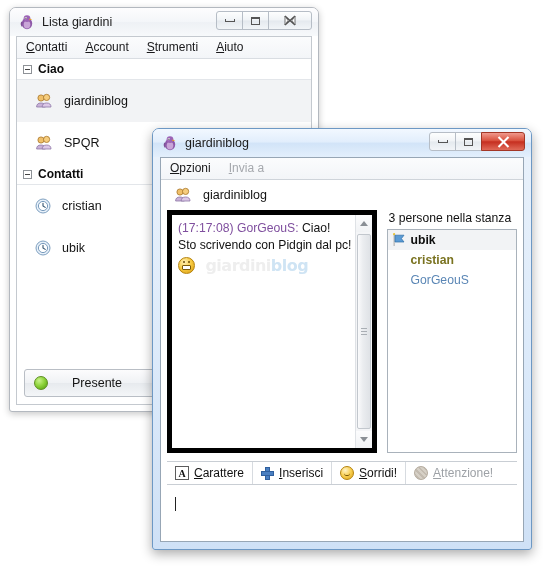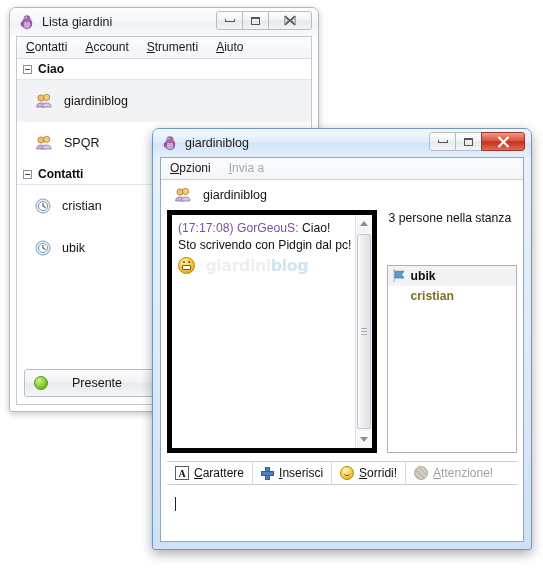--- a/index.html
+++ b/index.html
@@ -290,21 +290,20 @@
     left: 3px; right: 3px;
     top: 50%; margin-top: -4px;
     height: 8px;
   }
   .sb-grip i { display:block; height:1px; background:#a9aeb4; margin-bottom:2px; }
 
   
   .users-pane {
     display: flex;
     flex-direction: column;
-    gap: 36px;
   }
   .users-count {
     font-size: 12.2px;
     color: #111;
     padding: 1px 0 4px 2px;
     white-space: nowrap;
   }
   .users-list {
     border: 1px solid #a9b2bb;
     background: #fff;
@@ -592,20 +591,24 @@
                 <path d="M3 2.2 L12 2.2 L9.4 5.6 L12 9 L3 9 Z" fill="#5b9bd5" stroke="#2f6fa8" stroke-width="0.7"></path>
               </svg>
               <span class="user-name bold">ubik</span>
             </div>
 
             <div class="user-row">
               <span class="user-spacer"></span>
               <span class="user-name olive">cristian</span>
             </div>
 
+            <div class="user-row">
+              <span class="user-spacer"></span>
+              <span class="user-name blue">GorGeouS</span>
+            </div>
 
           </div>
         </div>
       </div>
 
       <div class="fmt-bar" style="margin:8px 6px 0 6px;">
         <div class="fmt-btn">
           <span class="ic-font">A</span>
           <span class="fmt-label"><u>C</u>arattere</span>
         </div>

